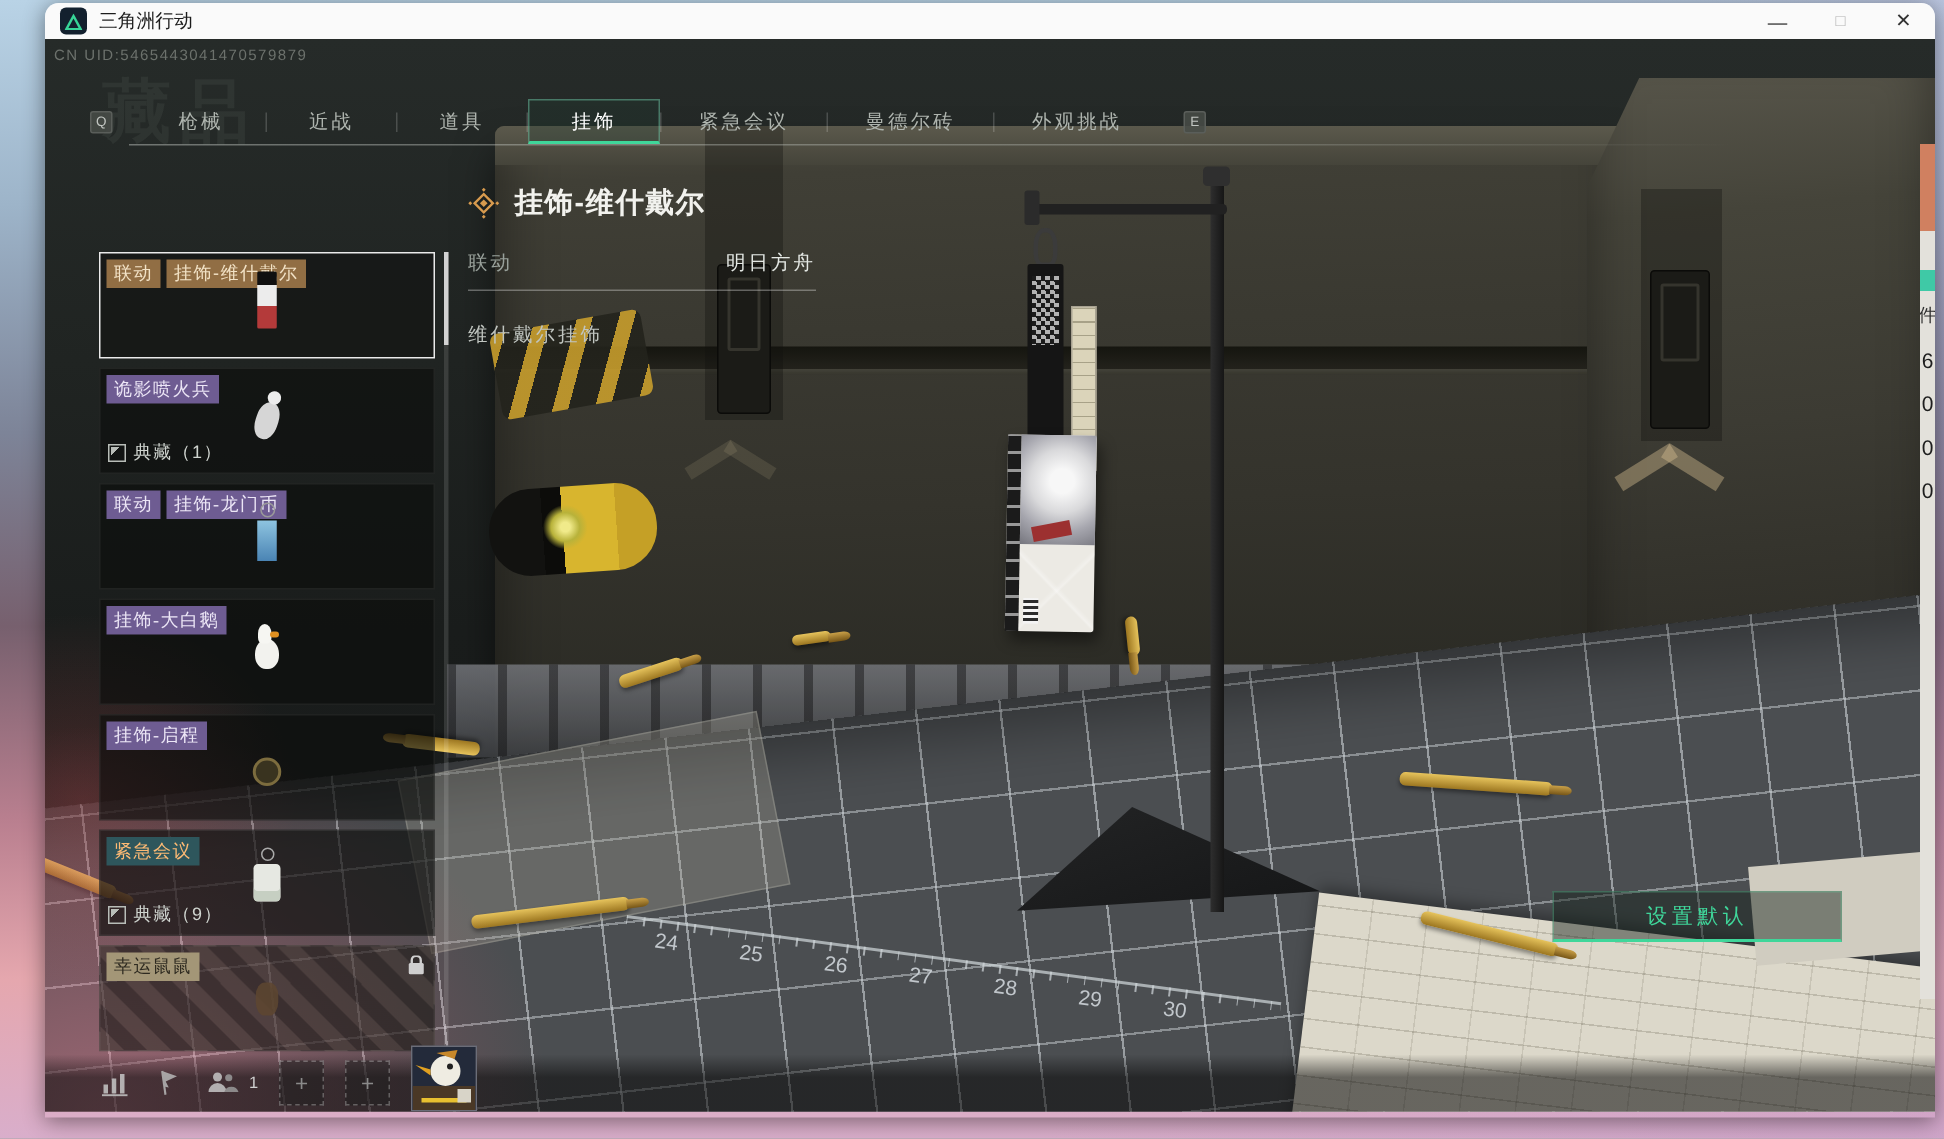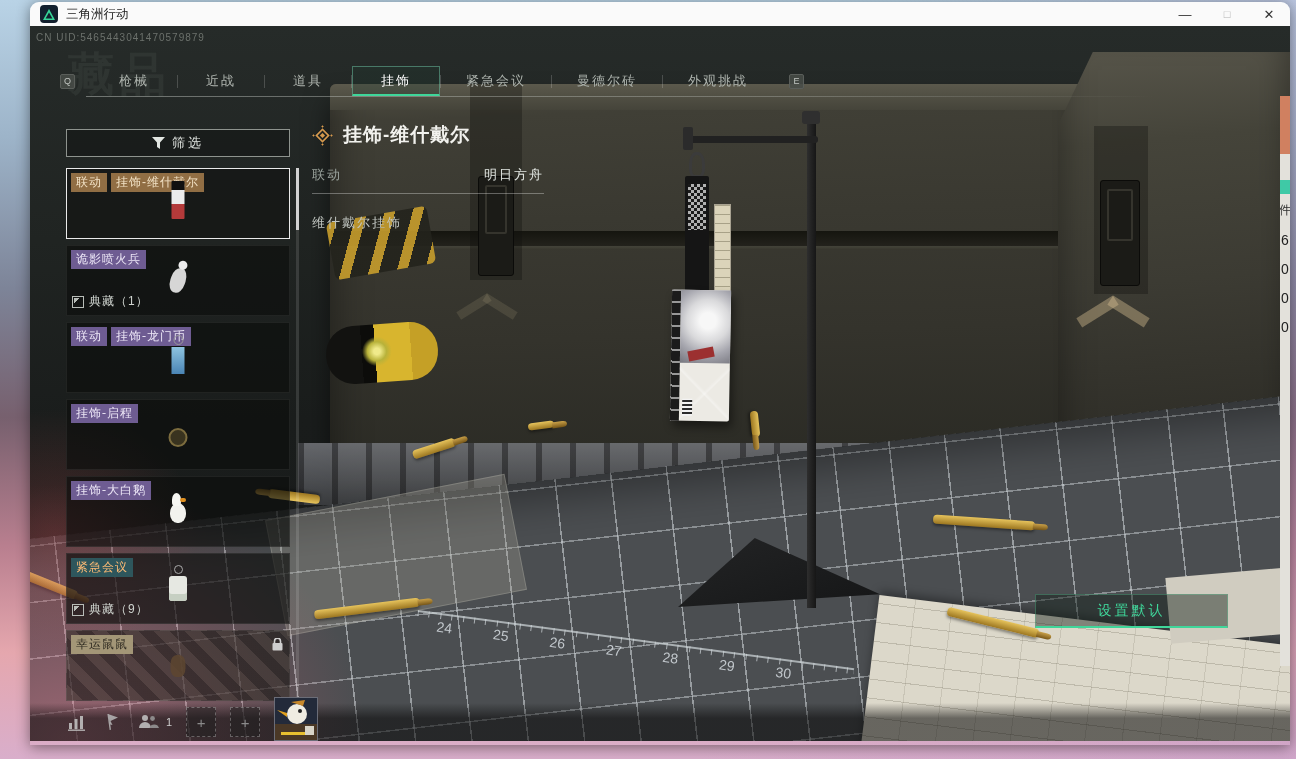--- a/index.html
+++ b/index.html
@@ -309,26 +309,20 @@
       <div class="tab active">挂饰</div>
       <span class="tabsep"></span>
       <div class="tab wide">紧急会议</div>
       <span class="tabsep"></span>
       <div class="tab wide">曼德尔砖</div>
       <span class="tabsep"></span>
       <div class="tab wide">外观挑战</div>
       <span class="keychip e">E</span>
     </nav>
 
-    <button class="filter-btn">
-      <svg width="13" height="12" viewBox="0 0 13 12">
-          <path d="M0 0 H13 L8 5.5 V12 L5 10 V5.5 Z" fill="#e2e6e2"></path>
-        </svg>
-      <span>筛选</span>
-    </button>
 
     <div class="list">
       <div class="item sel">
         <div class="badges">
           <span class="badge tan">联动</span>
           <span class="badge tan">挂饰-维什戴尔</span>
         </div>
         <div class="thumb t1"></div>
       </div>
       <div class="item">
@@ -343,29 +337,29 @@
       </div>
       <div class="item">
         <div class="badges">
           <span class="badge purple">联动</span>
           <span class="badge purple">挂饰-龙门币</span>
         </div>
         <div class="thumb t3"></div>
       </div>
       <div class="item">
         <div class="badges">
+            <span class="badge purple">挂饰-大白鹅</span>
+          </div>
+        <div class="thumb t4"></div>
+      </div>
+      <div class="item">
+        <div class="badges">
             <span class="badge purple">挂饰-启程</span>
           </div>
         <div class="thumb t5"></div>
-      </div>
-      <div class="item">
-        <div class="badges">
-            <span class="badge purple">挂饰-大白鹅</span>
-          </div>
-        <div class="thumb t4"></div>
       </div>
       <div class="item">
         <div class="badges">
             <span class="badge teal">紧急会议</span>
           </div>
         <div class="thumb t6"></div>
         <div class="ifoot">
             <span class="cicon"></span>
             <span class="txt">典藏（9）</span>
           </div>

